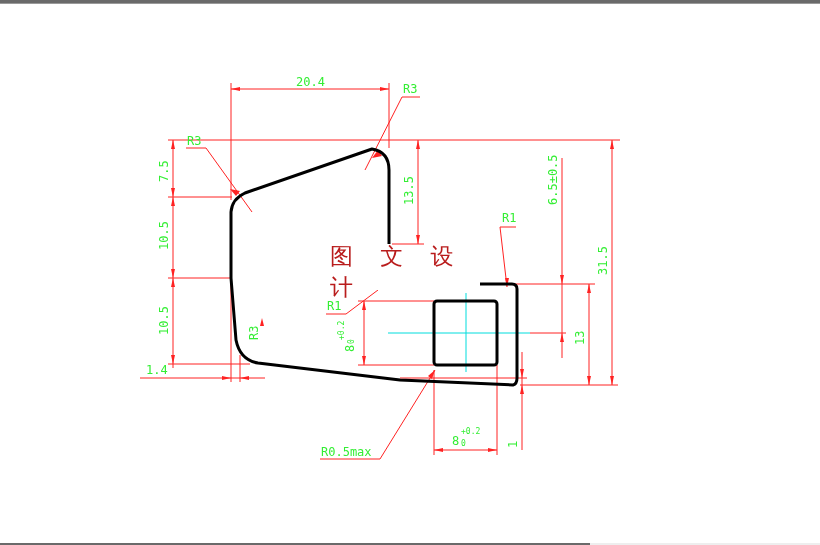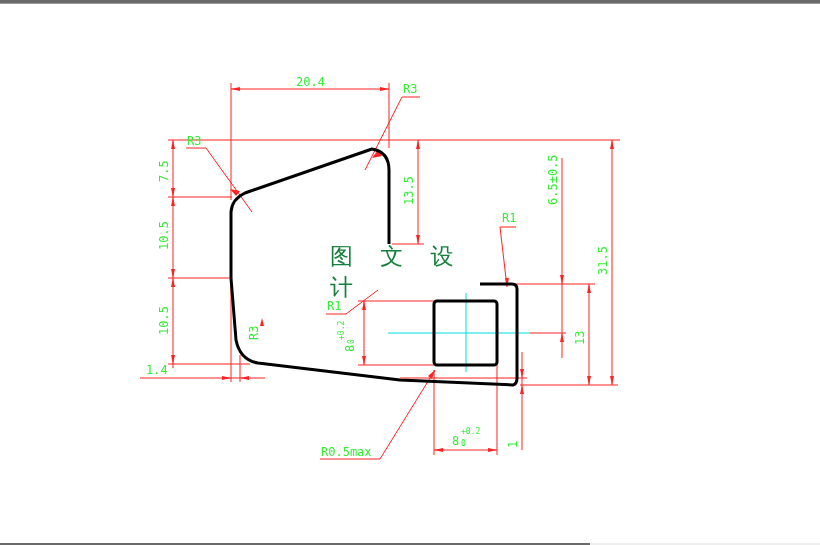--- a/index.html
+++ b/index.html
@@ -3,21 +3,21 @@
 <meta charset="utf-8">
 <style>
   html,body{margin:0;padding:0;background:#ffffff;}
   body{width:820px;height:545px;position:relative;overflow:hidden;font-family:"DejaVu Sans Mono",monospace;}
   .topbar{position:absolute;left:0;top:0;width:820px;height:3px;background:#6a6a6a;border-bottom:1px solid #9a9a9a;}
   .bottombar{position:absolute;left:0;top:543px;width:590px;height:2px;background:#6a6a6a;}
   .bottombar-right{position:absolute;left:590px;top:543px;width:230px;height:2px;background:#eeeeee;}
   svg{position:absolute;left:0;top:0;}
   .dim{fill:#33ee33;font-family:"DejaVu Sans Mono",monospace;font-size:12px;}
   .dim-sm{fill:#33ee33;font-family:"DejaVu Sans Mono",monospace;font-size:8px;}
-  .watermark{position:absolute;left:330px;top:254px;width:150px;height:36px;background:#ffffff;display:flex;align-items:center;justify-content:center;font-family:"DejaVu Serif",serif;font-size:23px;color:#15803d;letter-spacing:10px;}
+  .watermark{position:absolute;left:330px;top:254px;width:150px;height:36px;background:#ffffff;display:flex;align-items:center;justify-content:center;font-family:"DejaVu Serif",serif;font-size:23px;color:#b91c1c;letter-spacing:10px;}
 </style>
 </head>
 <body>
 
 <div class="topbar"></div>
 
 <svg width="820" height="545" viewBox="0 0 820 545" xmlns="http://www.w3.org/2000/svg">
 
   <g stroke="#ff2222" stroke-width="1" fill="none">
 

